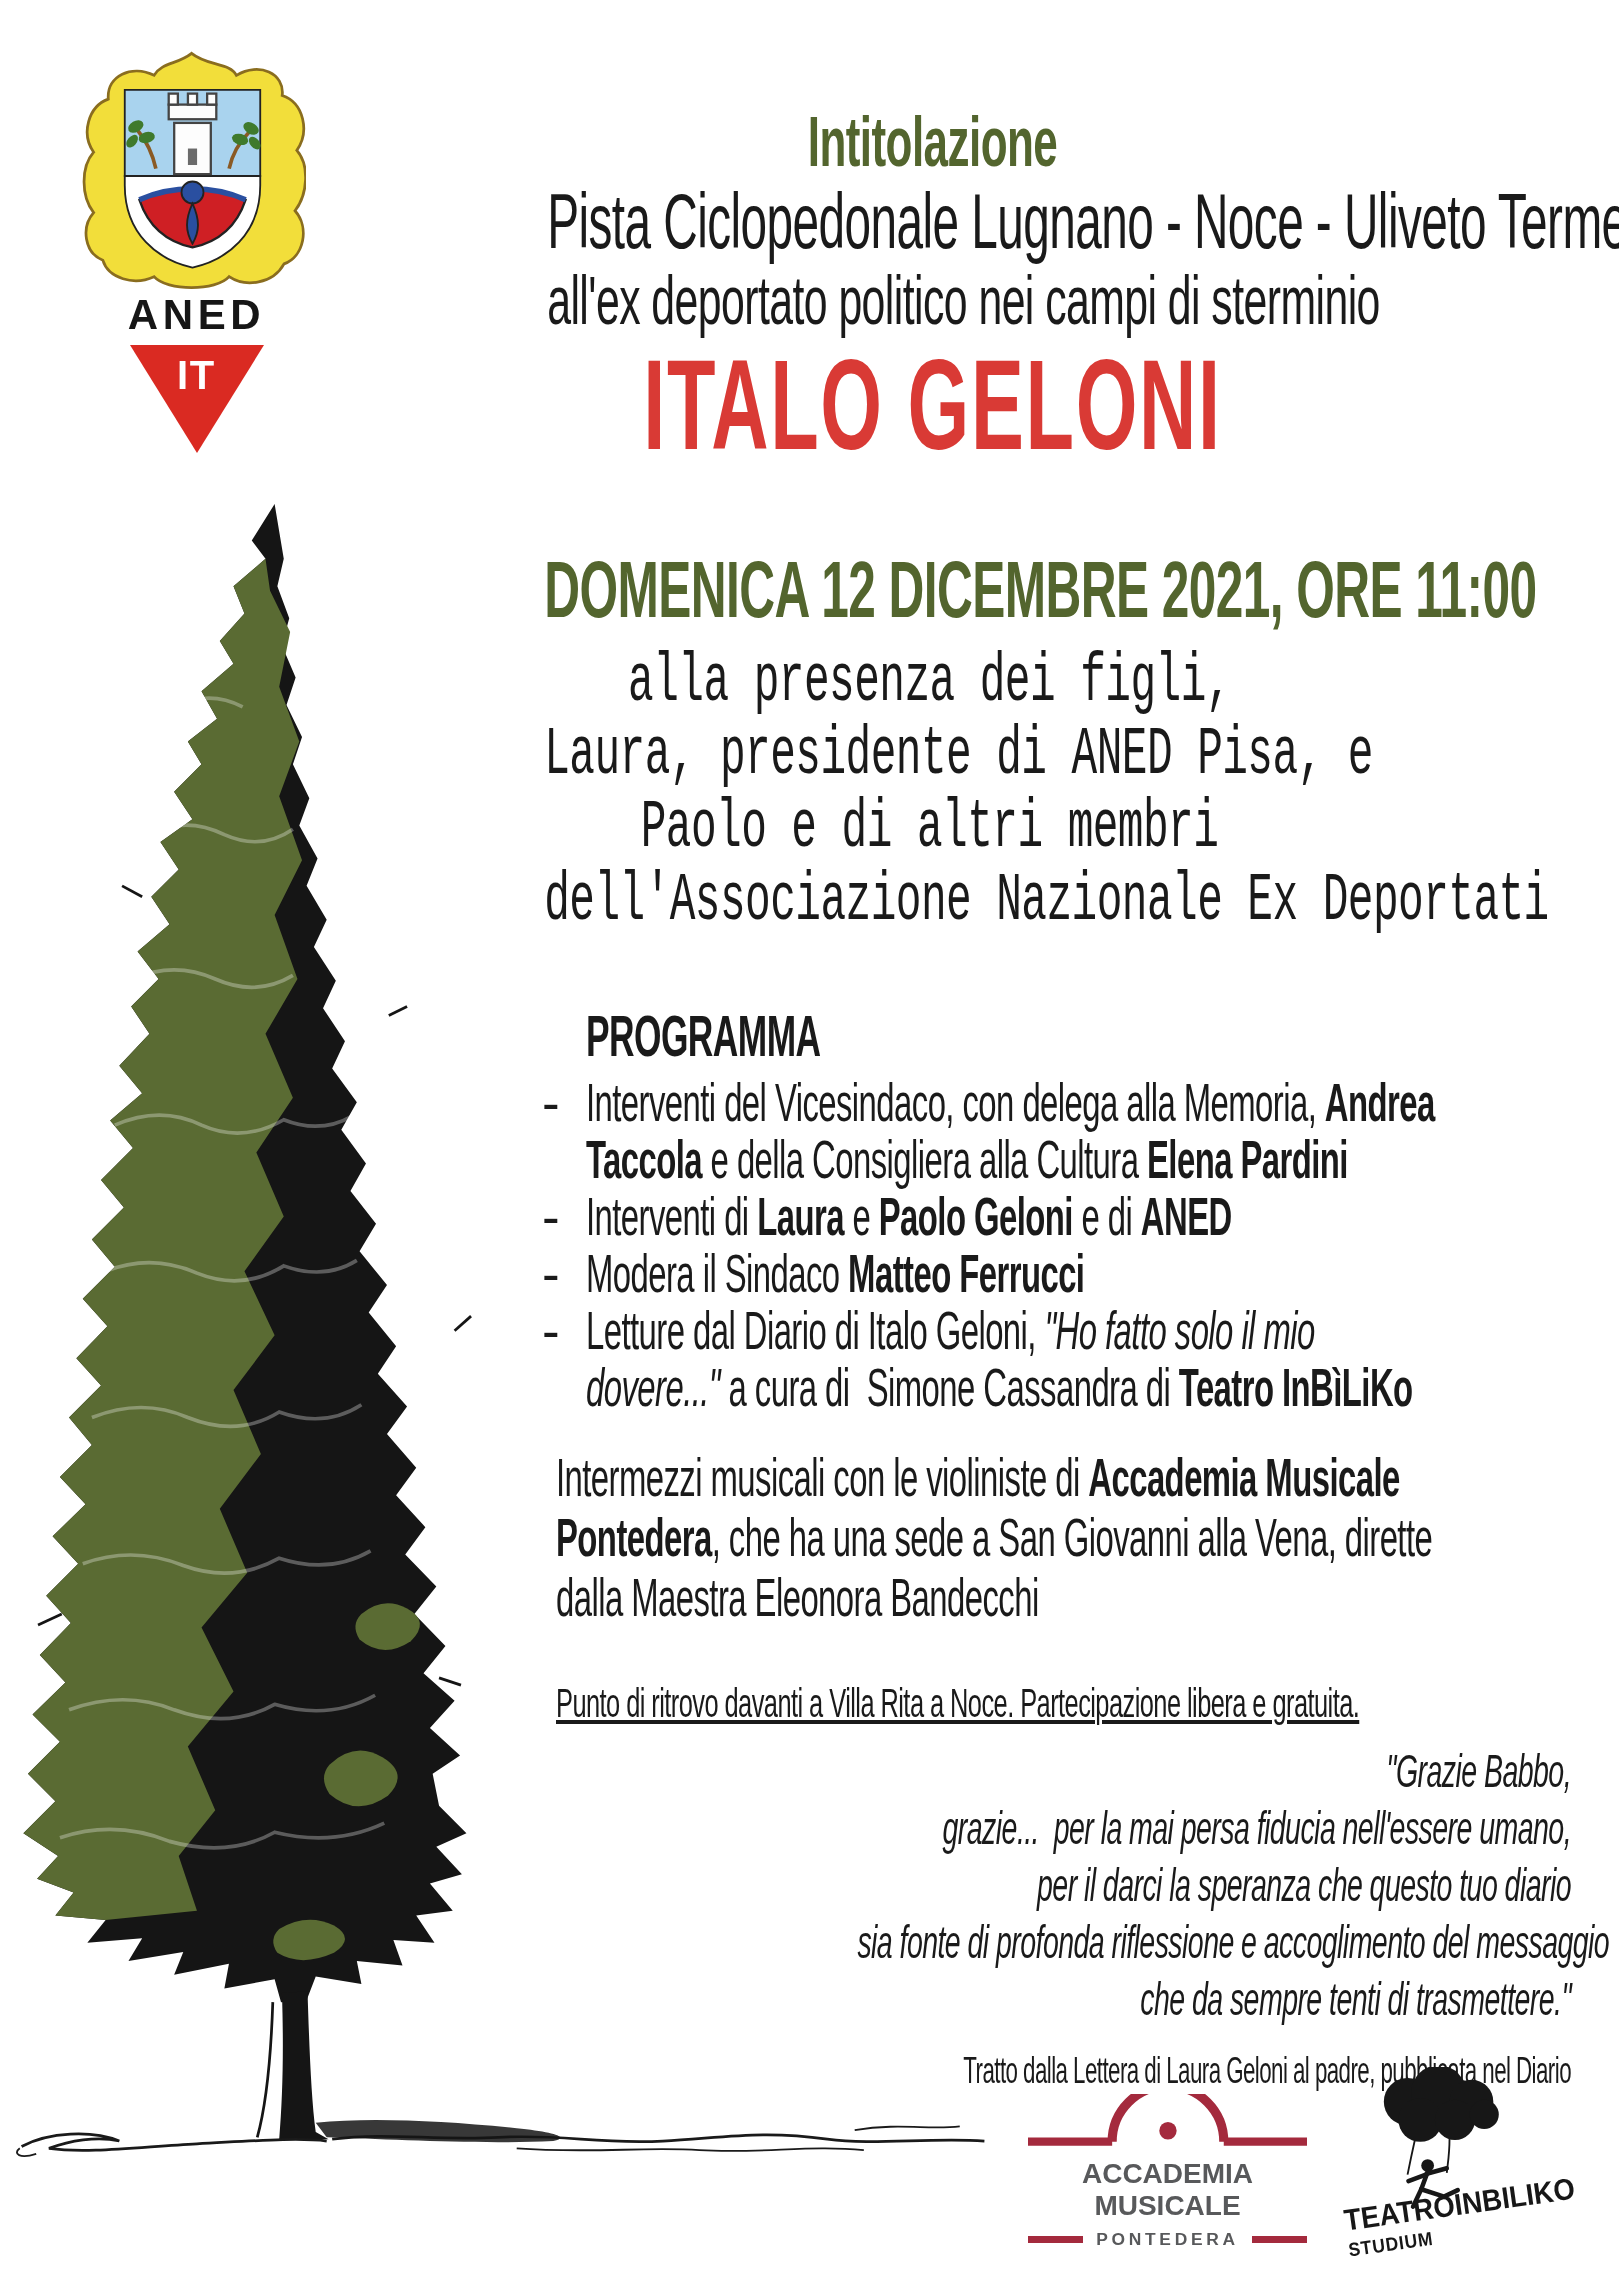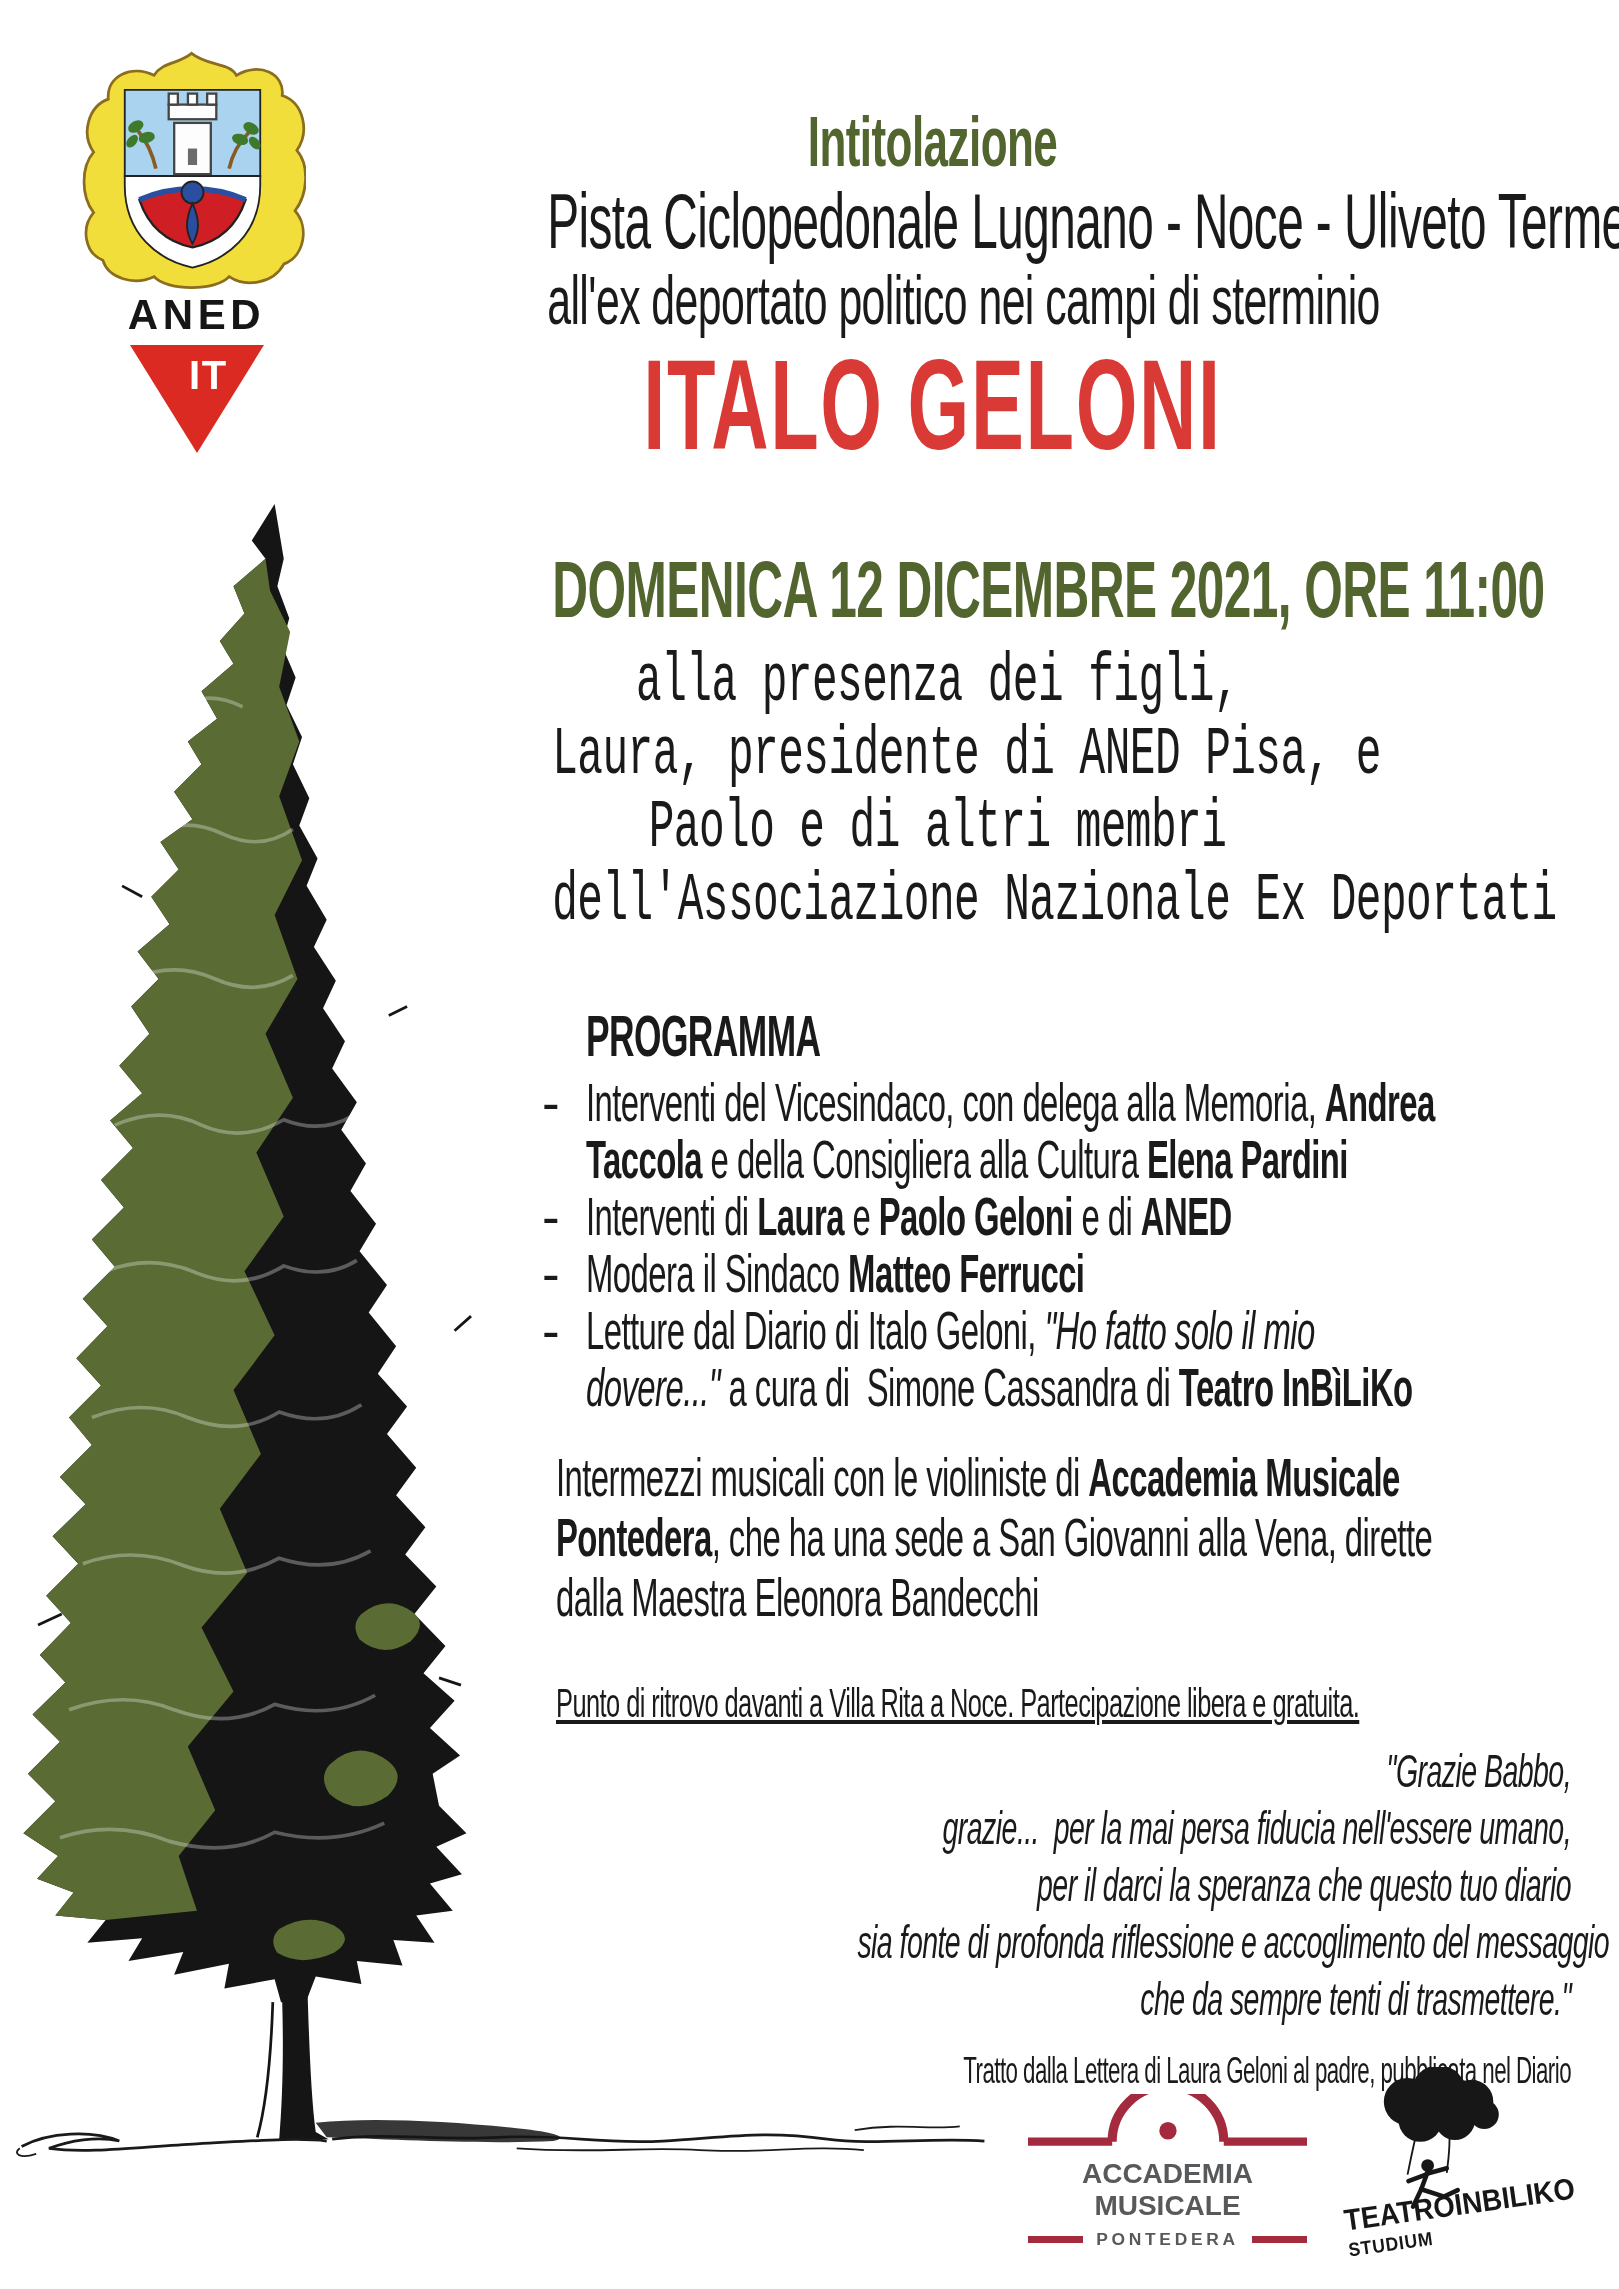--- a/index.html
+++ b/index.html
@@ -15,31 +15,31 @@
   .oc{transform:scaleX(.62);transform-origin:50% 50%;text-align:center;}
   .ol{transform:scaleX(.62);transform-origin:0 50%;text-align:left;}
   .or{transform:scaleX(.62);transform-origin:100% 50%;text-align:right;}
 
   
   #crest{position:absolute;left:79px;top:46px;width:227px;height:249px;}
   #aned{position:absolute;left:108px;top:292px;width:177px;text-align:center;}
   .aned-text{font-size:42px;font-weight:700;letter-spacing:4.6px;color:#161616;line-height:46px;}
   .aned-tri{position:relative;width:133px;height:108px;margin:7.3px auto 0;}
   .aned-tri .tri{width:0;height:0;border-left:67px solid transparent;border-right:67px solid transparent;border-top:108px solid var(--aned_red);}
-  .aned-tri .it{position:absolute;top:7.3px;left:12px;width:100%;text-align:center;color:#fff;font-weight:700;font-size:40px;letter-spacing:1.8px;}
+  .aned-tri .it{position:absolute;top:7.3px;left:0;width:100%;text-align:center;color:#fff;font-weight:700;font-size:40px;letter-spacing:1.8px;}
 
   
   #title-block{position:absolute;left:311px;top:103px;width:1243px;}
   .kicker{font-size:71px;font-weight:700;color:var(--olive);line-height:77px;}
   .t1{font-size:77px;font-weight:400;line-height:82px;}
   .t2{font-size:69px;font-weight:400;line-height:77px;}
   .hero-name{font-size:128px;font-weight:700;color:var(--red);line-height:117px;margin-top:7.3px;letter-spacing:2.7px;}
 
   
-  #event-block{position:absolute;left:316px;top:546px;width:1243px;}
+  #event-block{position:absolute;left:308px;top:546px;width:1243px;}
   .datetime{font-size:80px;font-weight:700;color:var(--olive);line-height:88px;}
   #presence{margin-top:12px;font-family:Liberation Mono, monospace;}
   .pres-line{font-size:69px;line-height:73px;}
 
   
   #program-block{position:absolute;left:542px;top:1007px;width:1087px;}
   .prog-heading{font-size:57px;font-weight:700;line-height:58px;margin-left:44px;margin-bottom:9.1px;}
   .prog-item{display:flex;align-items:flex-start;}
   .prog-dash{width:44px;flex:none;font-size:53px;line-height:57px;}
   .prog-lines{flex:1;min-width:0;}

